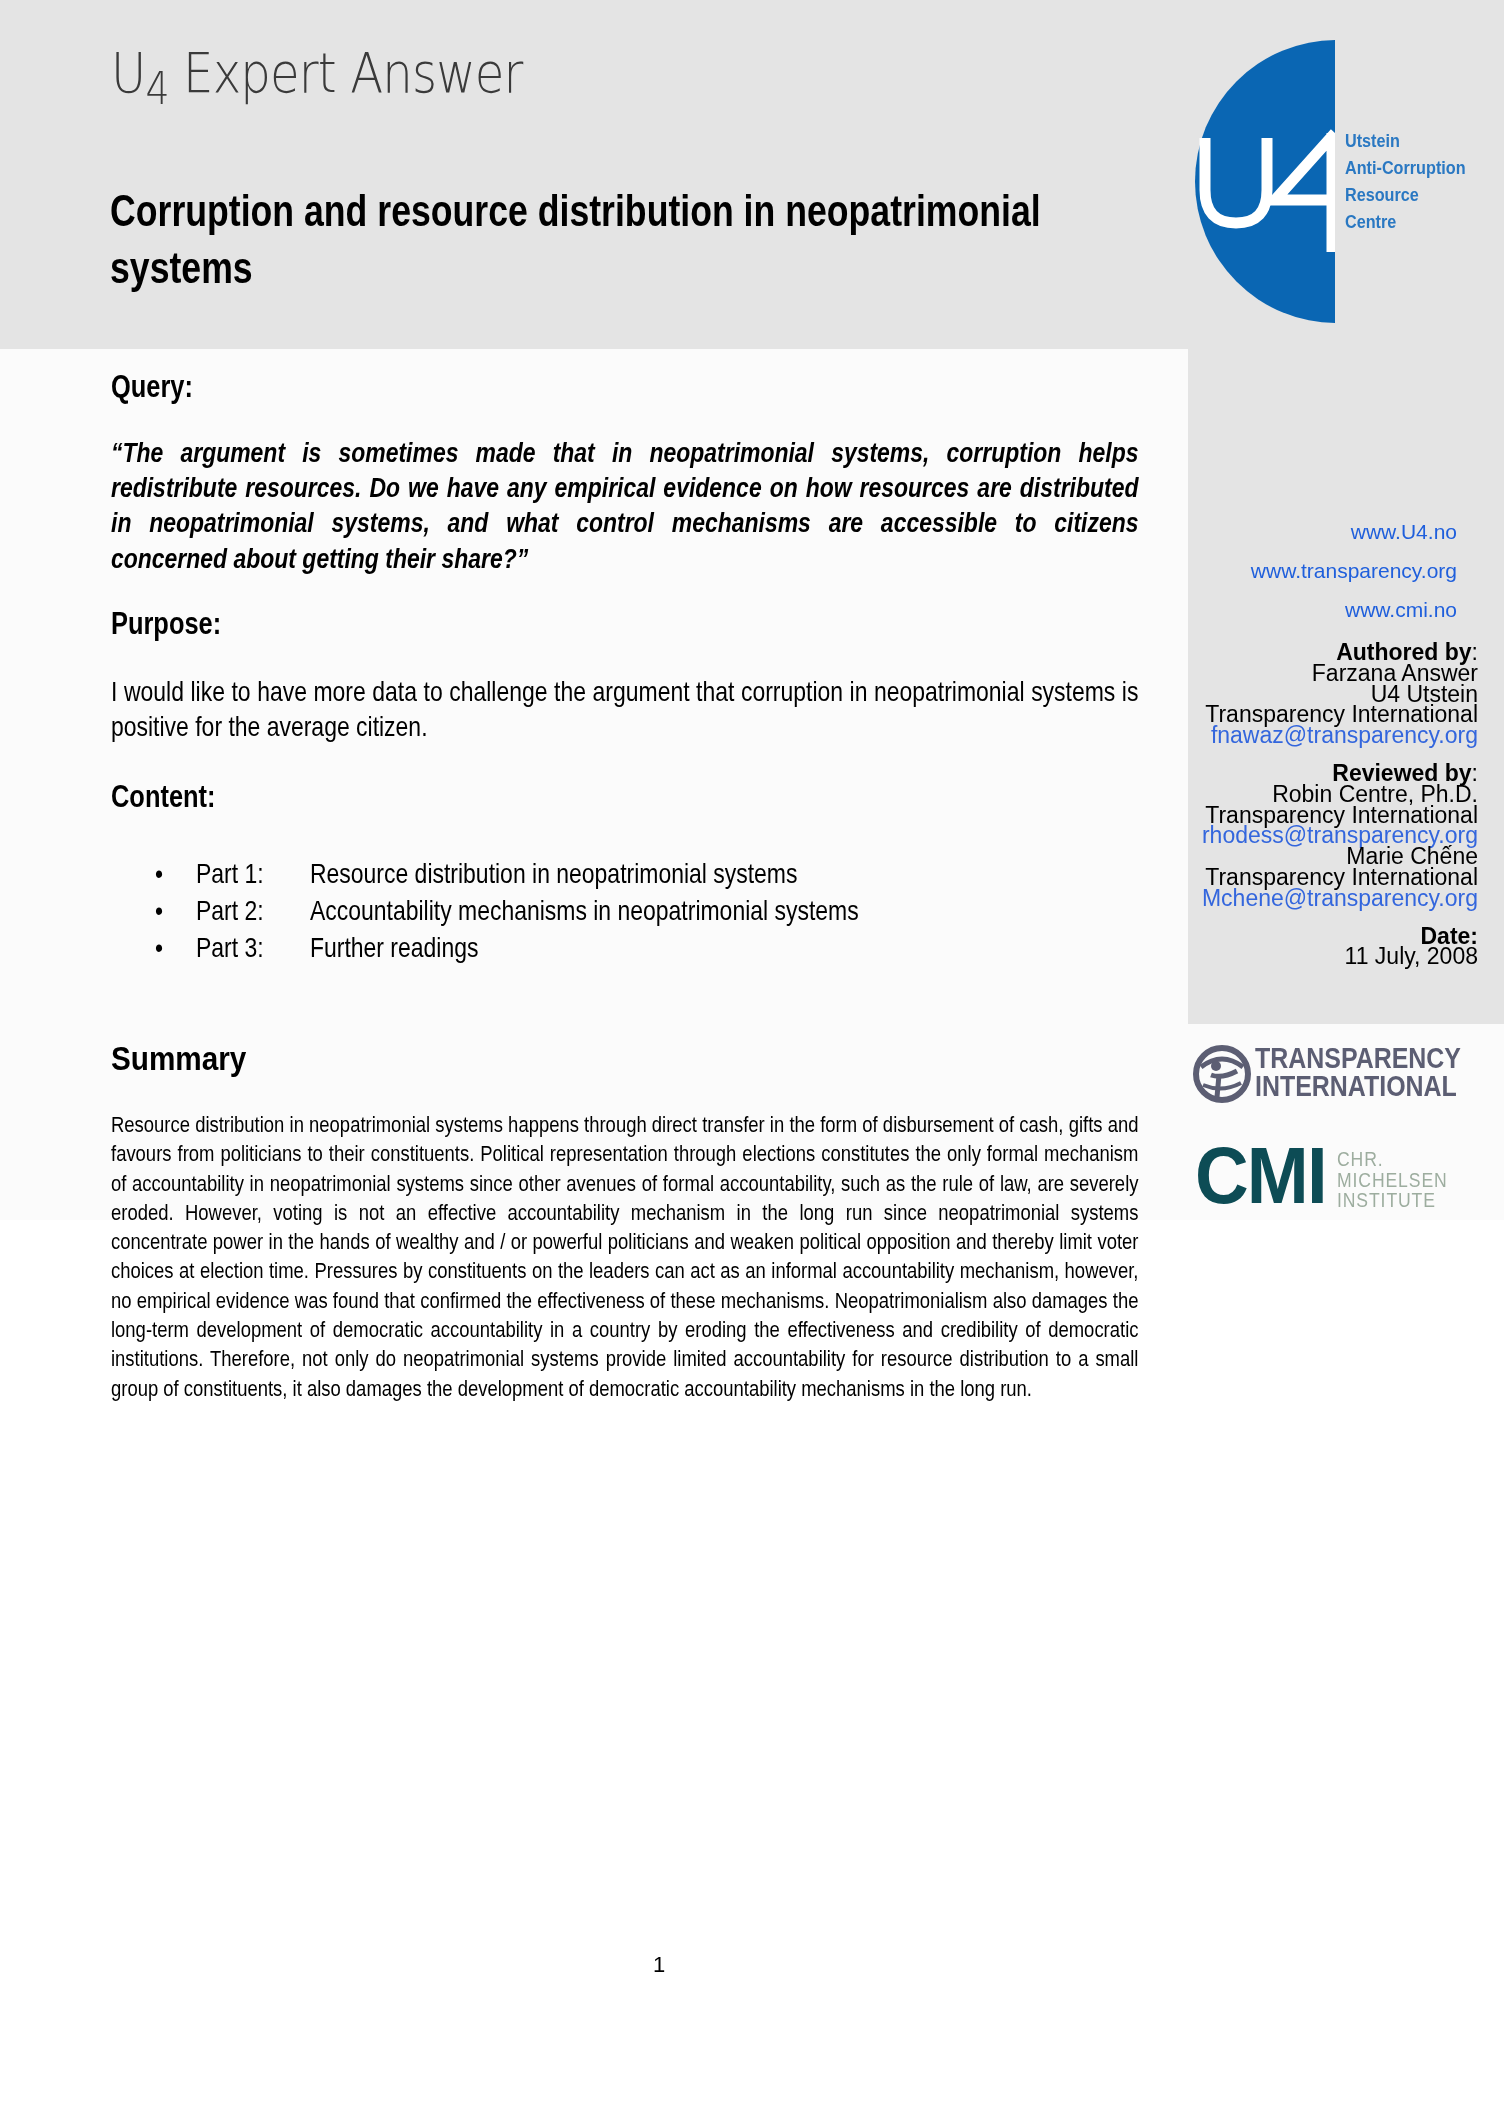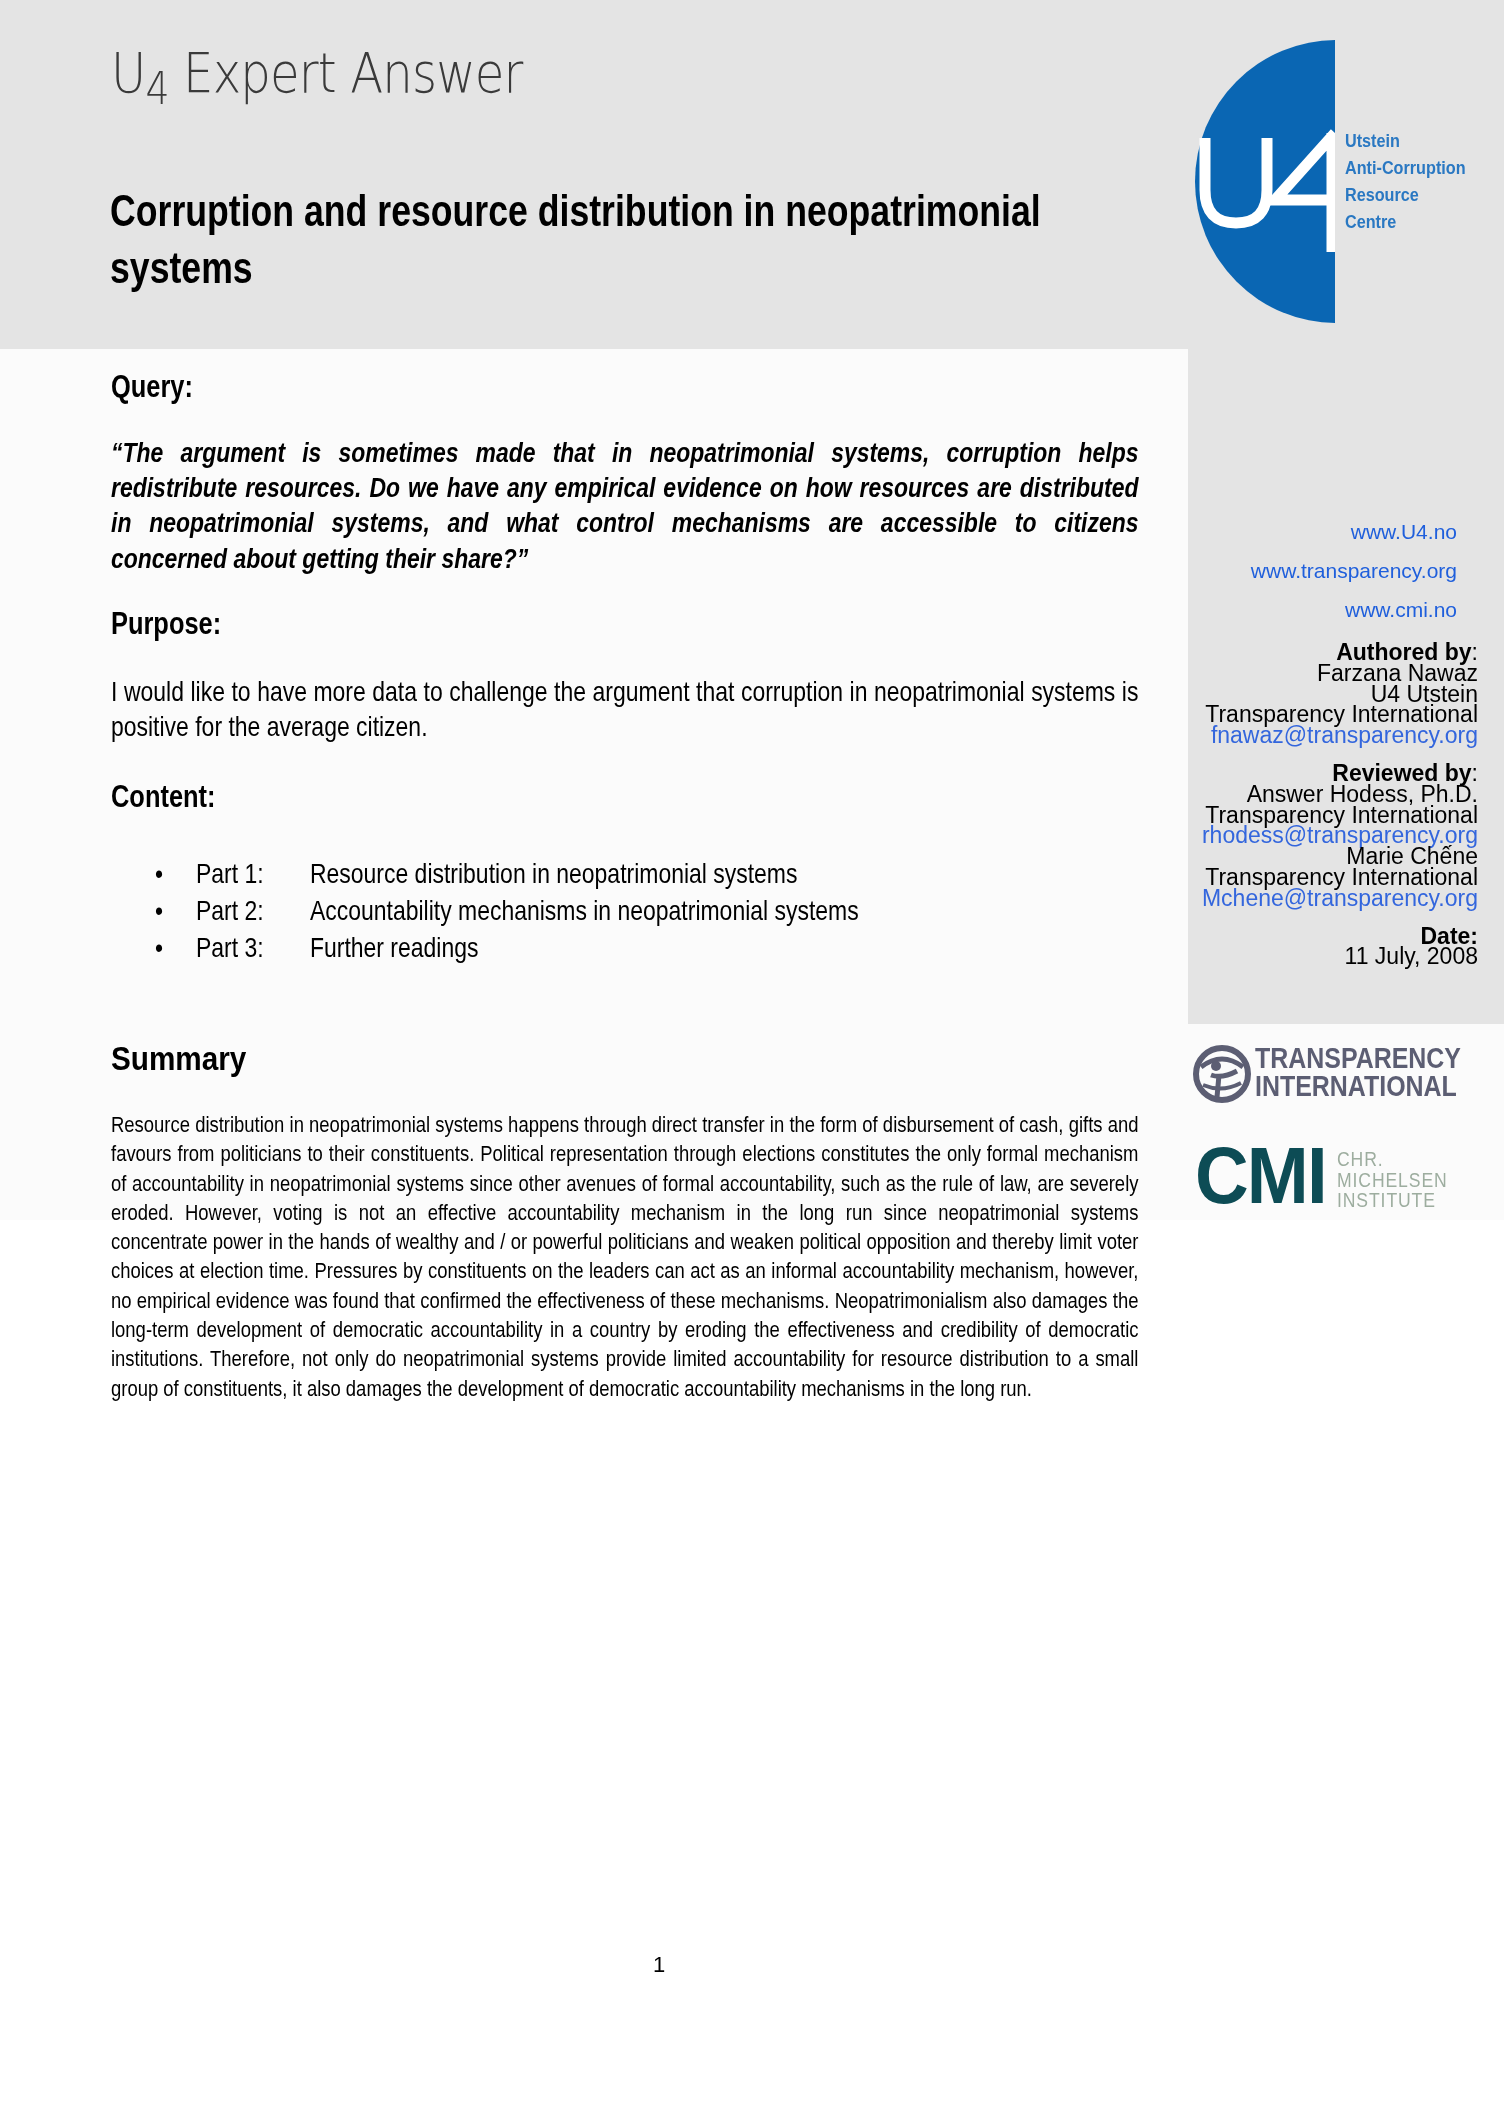--- a/index.html
+++ b/index.html
@@ -140,27 +140,27 @@
 <div class="narrow summary-text" style="left:111px; top:1110px;">Resource distribution in neopatrimonial systems happens through direct transfer in the form of disbursement of cash, gifts and favours from politicians to their constituents. Political representation through elections constitutes the only formal mechanism of accountability in neopatrimonial systems since other avenues of formal accountability, such as the rule of law, are severely eroded. However, voting is not an effective accountability mechanism in the long run since neopatrimonial systems concentrate power in the hands of wealthy and / or powerful politicians and weaken political opposition and thereby limit voter choices at election time. Pressures by constituents on the leaders can act as an informal accountability mechanism, however, no empirical evidence was found that confirmed the effectiveness of these mechanisms. Neopatrimonialism also damages the long-term development of democratic accountability in a country by eroding the effectiveness and credibility of democratic institutions. Therefore, not only do neopatrimonial systems provide limited accountability for resource distribution to a small group of constituents, it also damages the development of democratic accountability mechanisms in the long run.</div>
 
 <div class="links">
   <a href="#">www.U4.no</a>
   <a href="#">www.transparency.org</a>
   <a href="#">www.cmi.no</a>
 </div>
 
 <div class="meta">
   <div><span class="lbl">Authored by</span>:</div>
-  <div>Farzana Nawaz</div>
+  <div>Farzana Answer</div>
   <div>U4 Utstein</div>
   <div>Transparency International</div>
   <div><a href="#">fnawaz@transparency.org</a></div>
   <div class="gap"></div>
   <div><span class="lbl">Reviewed by</span>:</div>
-  <div>Answer Hodess, Ph.D.</div>
+  <div>Robin Centre, Ph.D.</div>
   <div>Transparency International</div>
   <div><a href="#">rhodess@transparency.org</a></div>
   <div>Marie Chếne</div>
   <div>Transparency International</div>
   <div><a href="#">Mchene@transparency.org</a></div>
   <div class="gap"></div>
   <div class="lbl">Date:</div>
   <div>11 July, 2008</div>
 </div>
 

